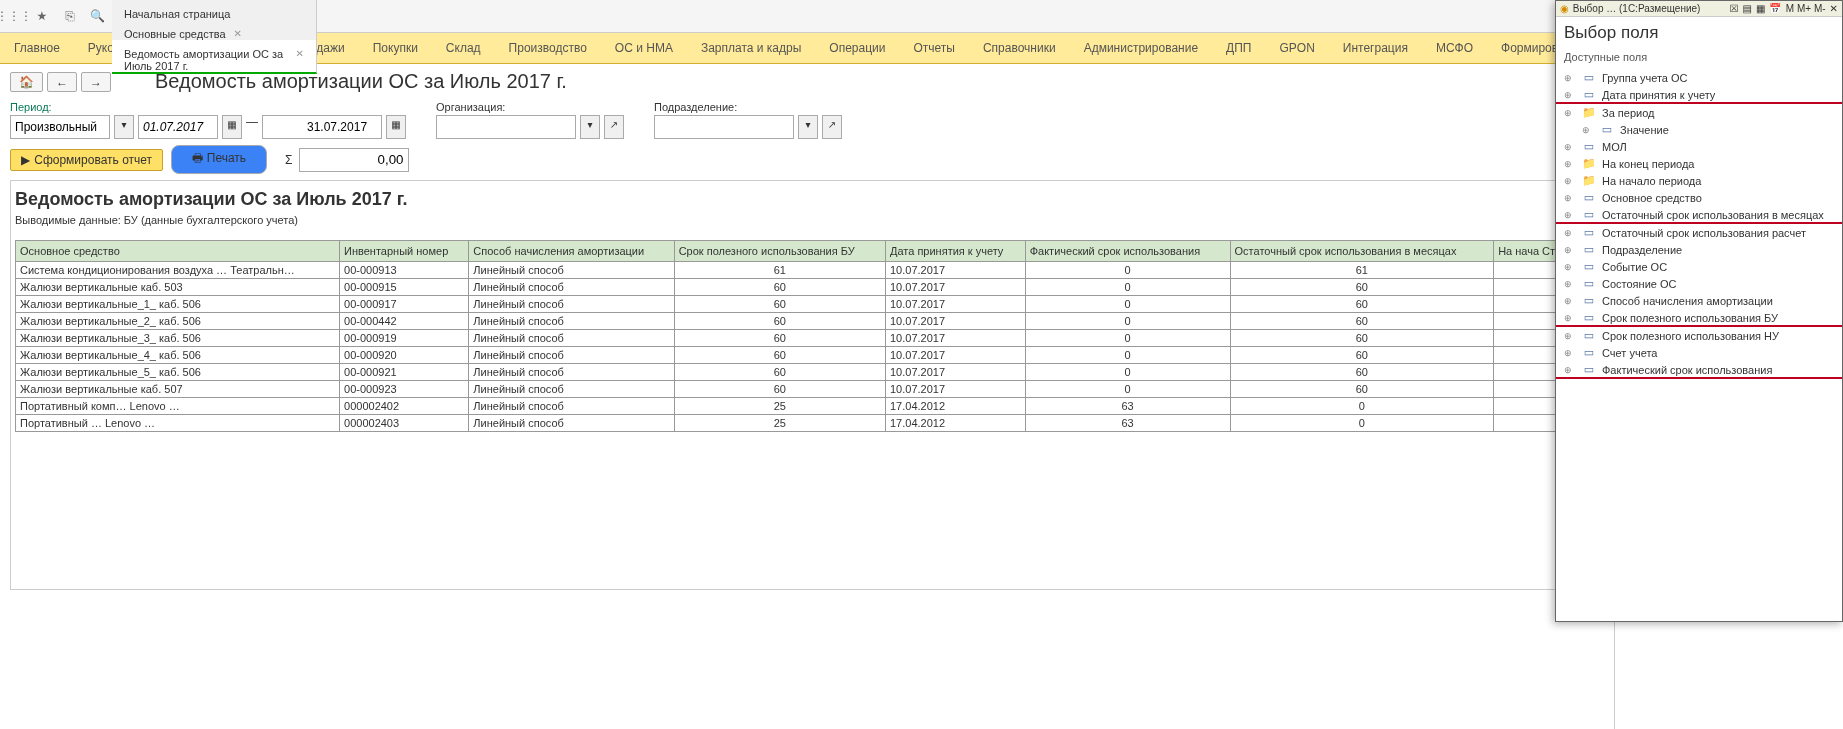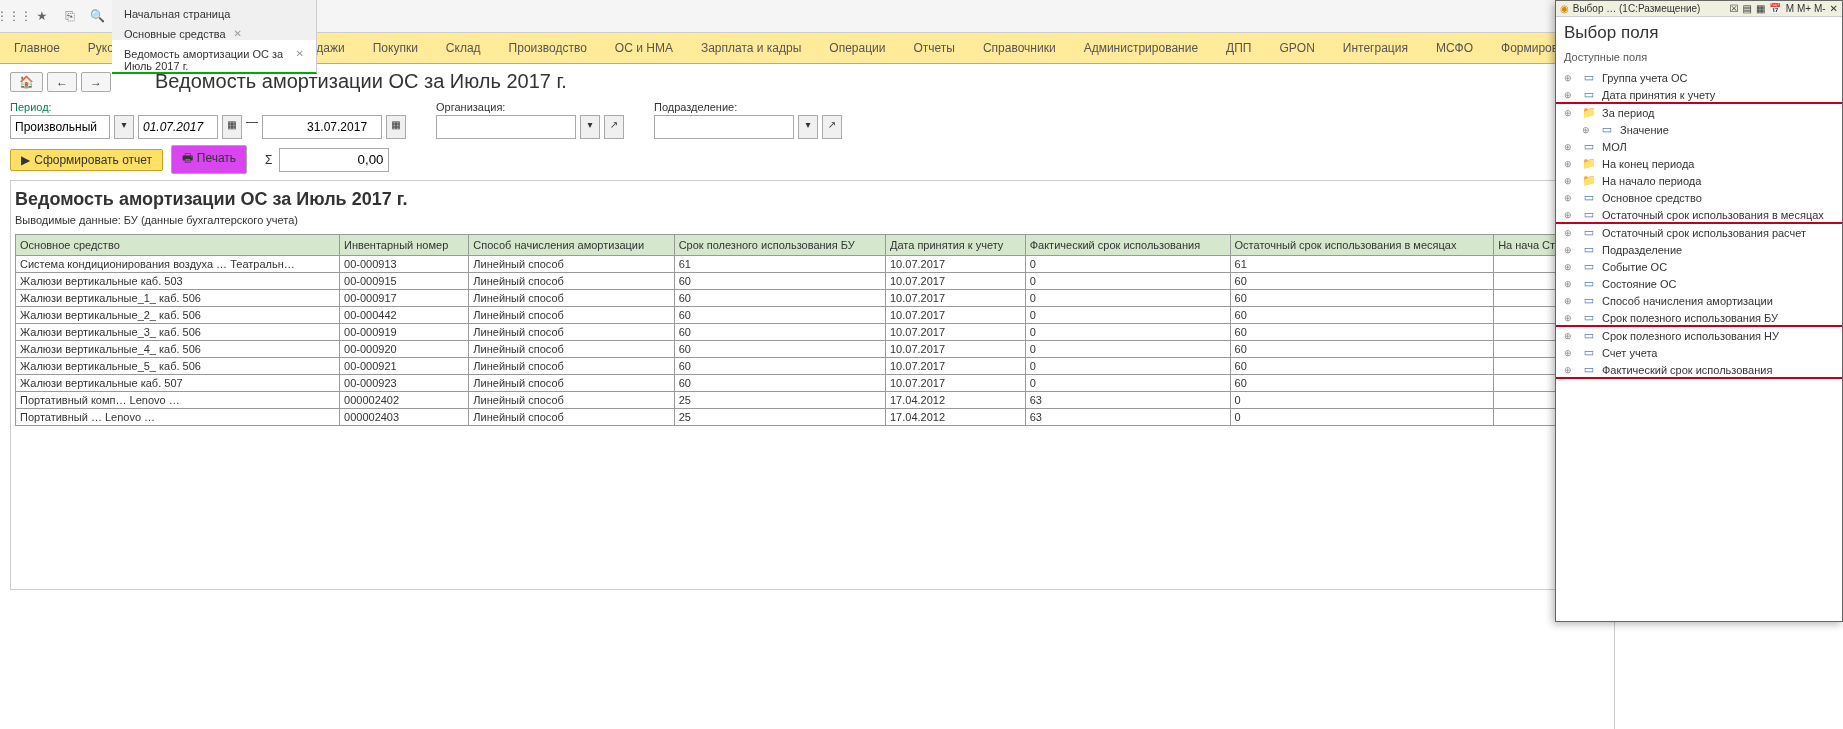--- a/index.html
+++ b/index.html
@@ -16,30 +16,30 @@
 .nav-btn{border:1px solid #aaa;background:#f5f5f5;padding:2px 8px;border-radius:2px;cursor:pointer;font-size:12px}
 .page-title{font-size:20px;margin-left:40px}
 .filter-row{display:flex;gap:30px;margin-bottom:6px}
 .filter-group{display:flex;flex-direction:column;gap:2px}
 .filter-label{color:#0a7a5a;font-size:11px}
 .filter-controls{display:flex;gap:4px;align-items:flex-start}
 .input-box{border:1px solid #aaa;padding:2px 4px;font-size:12px;background:#fff;height:18px}
 .dd-btn{border:1px solid #aaa;background:#f0f0f0;width:18px;height:22px;cursor:pointer;text-align:center;font-size:10px;line-height:18px}
 .action-row{display:flex;gap:8px;align-items:center;margin:6px 0}
 .btn-run{background:#ffe066;border:1px solid #c9a227;padding:3px 10px;cursor:pointer;display:flex;align-items:center;gap:4px;border-radius:2px}
-.btn-print{border:1px solid #aaa;background:#d946ef;padding:3px 10px;cursor:pointer;border-radius:2px}
+.btn-print{border:1px solid #aaa;background:#3b82f6;padding:3px 20px;cursor:pointer;border-radius:8px}
 .sum-box{display:flex;align-items:center;gap:6px;margin-left:10px}
 .sum-input{border:1px solid #aaa;width:100px;text-align:right;padding:2px 4px;height:18px}
 .report-area{border:1px solid #ccc;height:400px;overflow:auto;padding:4px}
 .report-title{font-size:18px;font-weight:bold;margin:4px 0}
-.report-sub{font-size:11px;margin-bottom:8px}
+.report-sub{font-size:11px;margin-bottom:14px}
 table.rep{border-collapse:collapse;width:100%;font-size:11px}
 table.rep th{background:#d5e8cd;border:1px solid #999;padding:4px;text-align:left;vertical-align:top;font-weight:normal}
 table.rep td{border:1px solid #999;padding:2px 4px;vertical-align:top}
-table.rep td.num{text-align:left}
+table.rep td.num{text-align:center}
 .right-panel{width:220px;border-left:1px solid #ccc;padding:4px;font-size:11px}
 .rp-tabs{display:flex;border-bottom:1px solid #ccc;margin-bottom:4px}
 .rp-tab{padding:4px 8px;cursor:pointer;font-size:11px}
 .rp-tab.active{background:#fff;border:1px solid #ccc;border-bottom:1px solid #fff;margin-bottom:-1px}
 .rp-section-hdr{color:#0a7a5a;font-size:12px;margin:6px 0 2px}
 .rp-row{display:flex;gap:4px;align-items:center;margin-bottom:4px}
 .rp-btn{border:1px solid #aaa;background:#f0f0f0;padding:1px 8px;cursor:pointer;font-size:11px;border-radius:2px}
 .rp-list{border:1px solid #ccc}
 .rp-list-row{display:flex;align-items:center;padding:2px 4px;gap:6px}
 .rp-list-row.sel{background:#ffe066}

